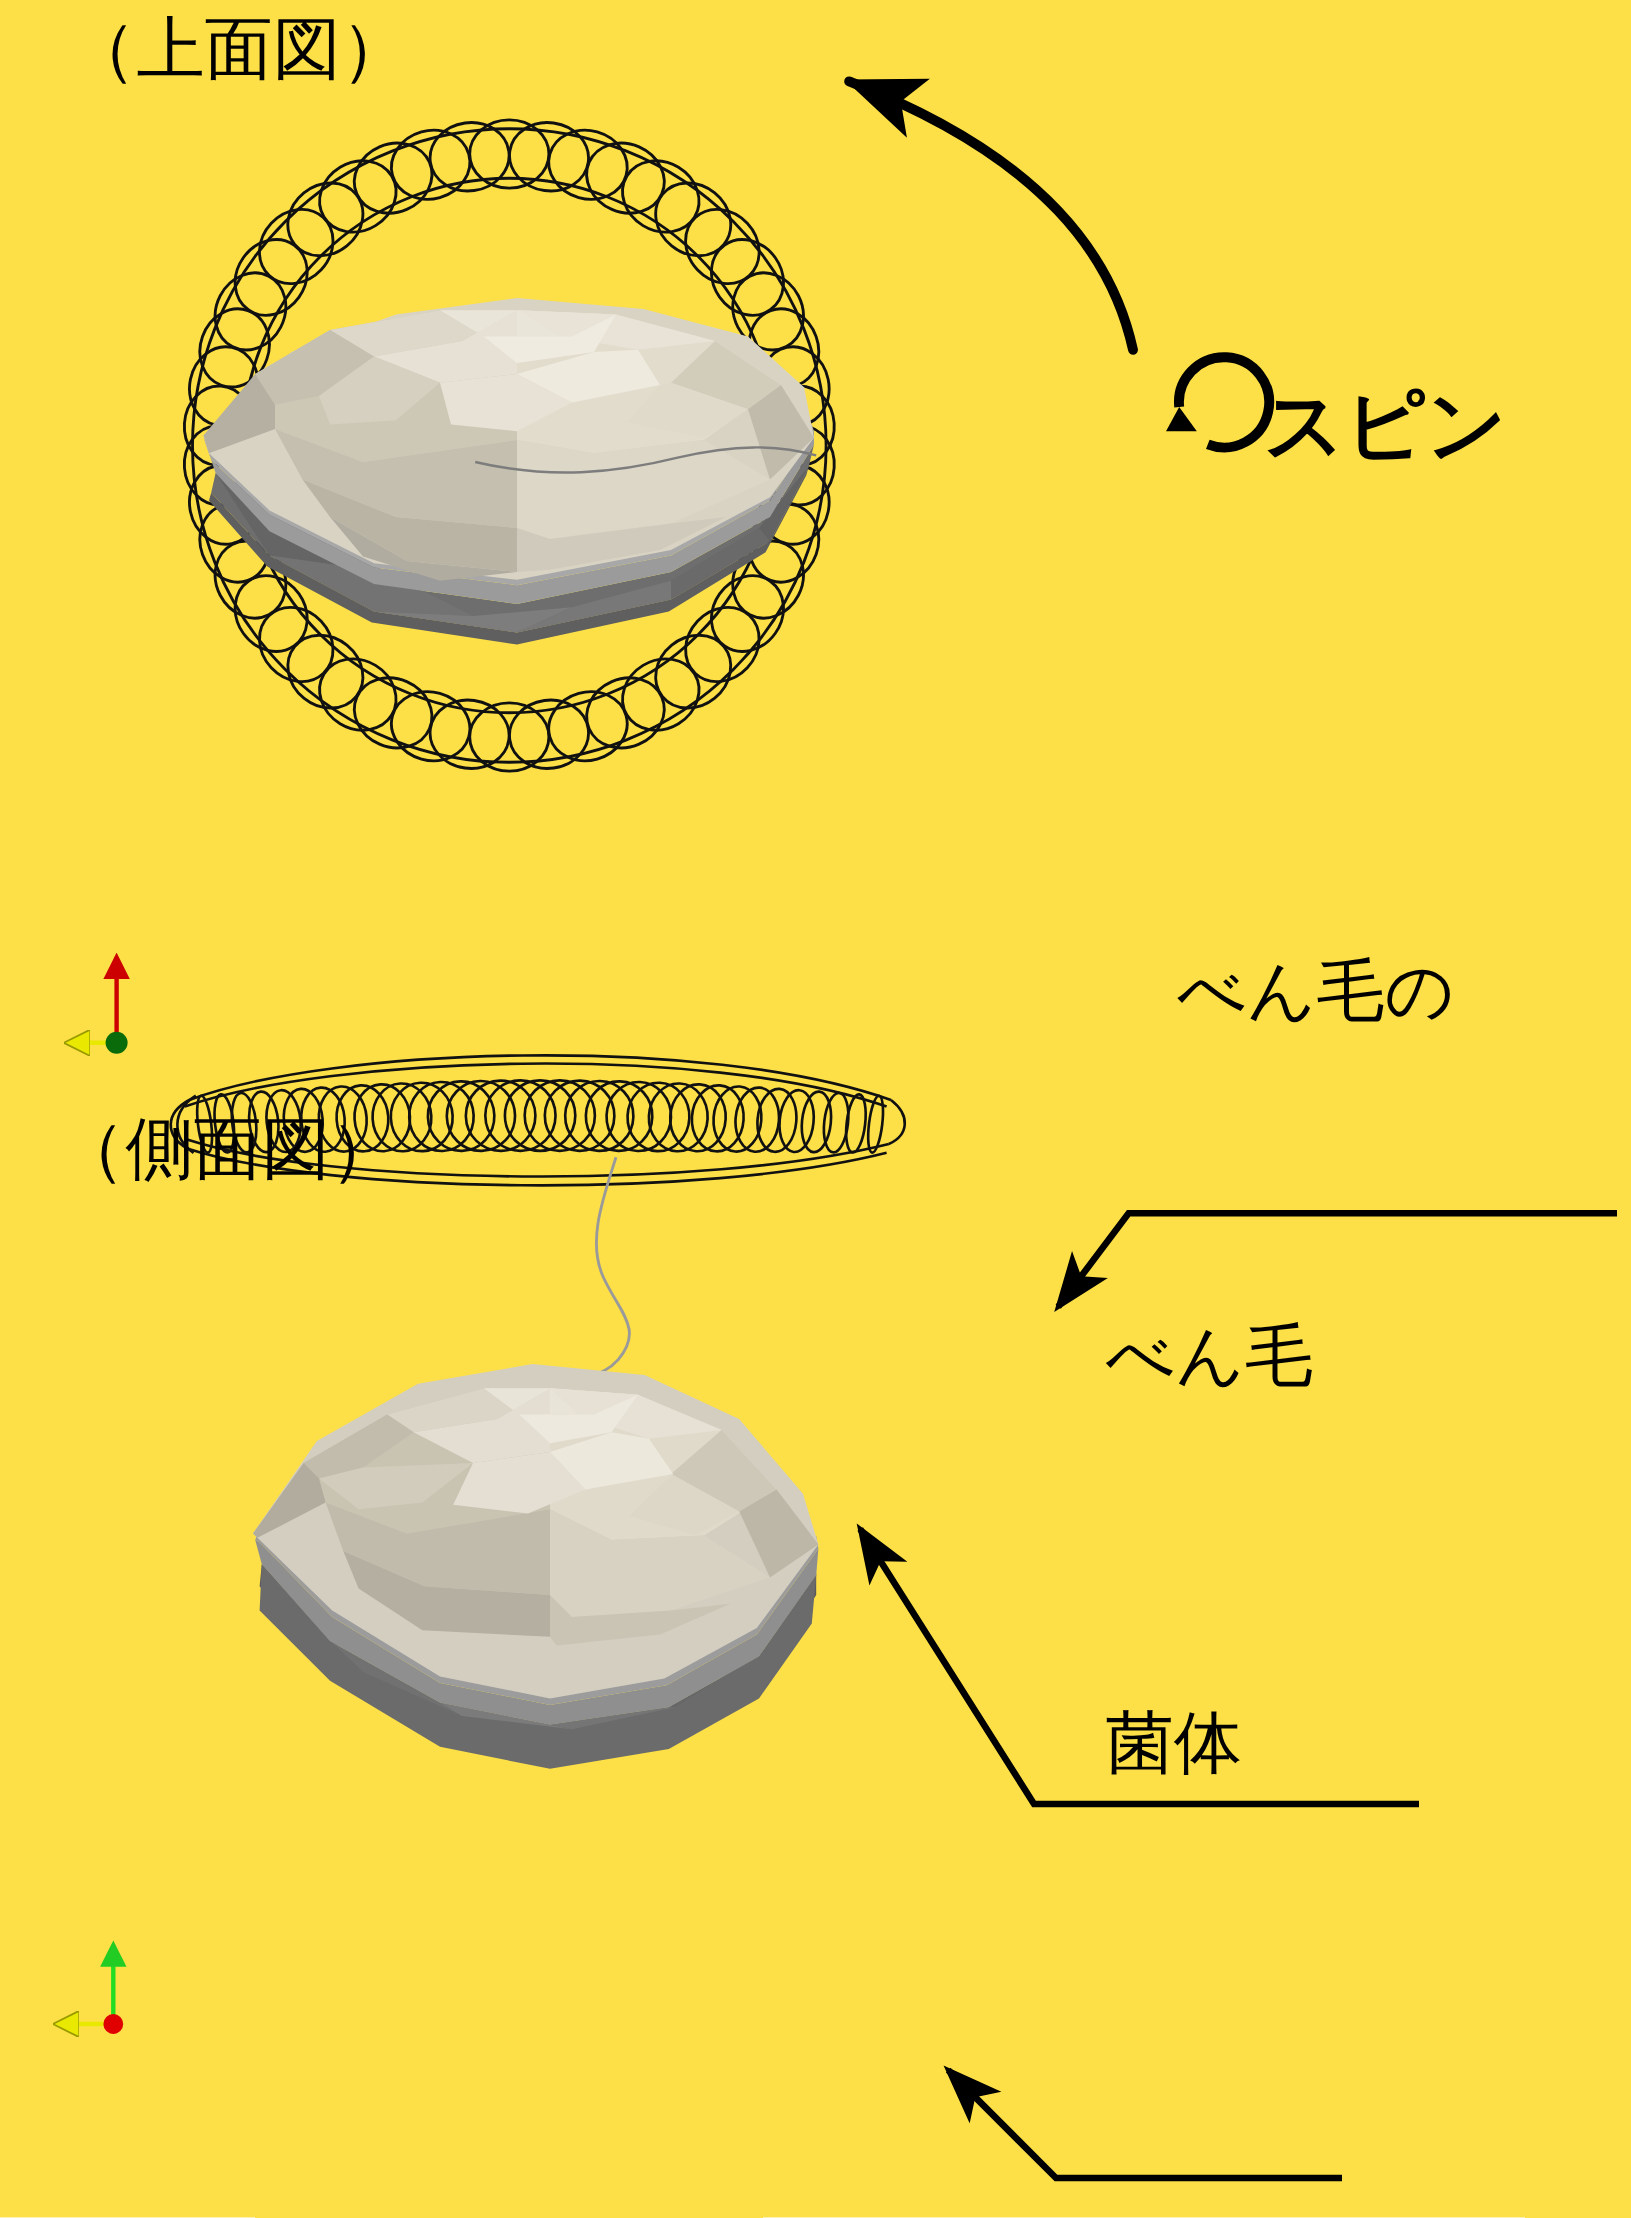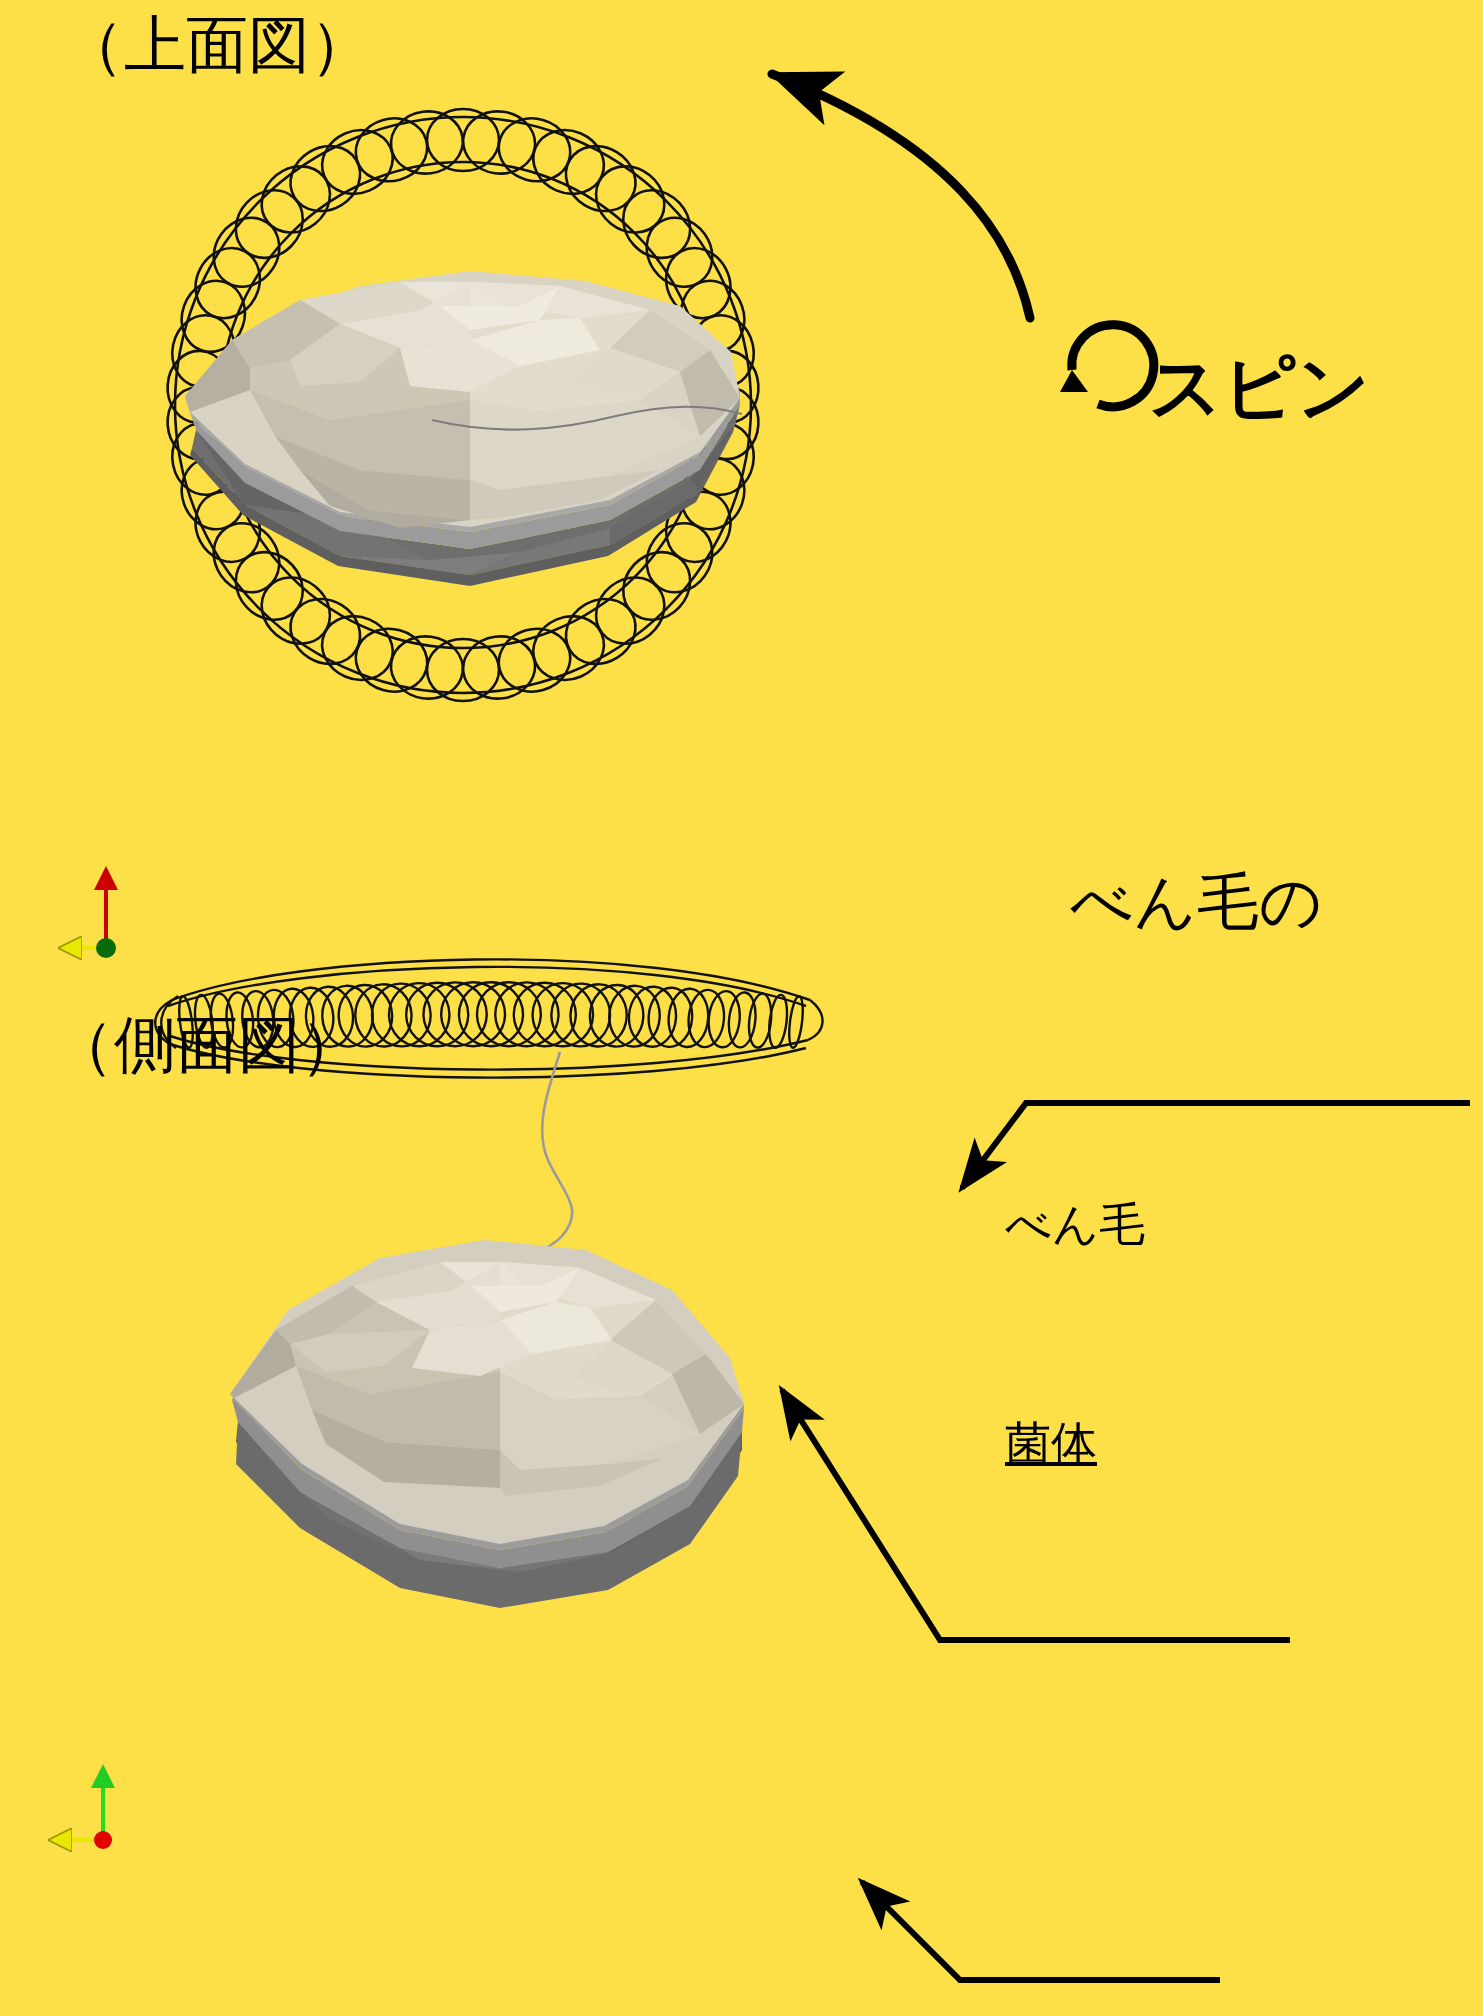--- a/index.html
+++ b/index.html
@@ -35,36 +35,36 @@
   .label-view {
     font-size: 62px;
     font-weight: 400;
     letter-spacing: 0px;
   }
   .label-bold {
     font-size: 72px;
     font-weight: 700;
   }
   .label-thin {
-    font-size: 46px;
+    font-size: 62px;
     font-weight: 400;
   }
   .label-multiline {
     font-size: 62px;
     font-weight: 400;
     line-height: 1.24;
     text-align: center;
   }
   #top-view-label  { left: 62px;   top: 8px; }
   #side-view-label { left: 52px;   top: 1008px; text-align: center; }
   #revolve-label   { left: 1010px; top: 80px; }
   #spin-label      { left: 1133px; top: 345px; margin-left: 16px; }
   #trajectory-label{ left: 1070px; top: 710px; }
   #flagellum-label { left: 1005px; top: 1197px; }
-  #cellbody-label  { left: 1005px; top: 1416px; text-decoration: underline; }
+  #cellbody-label  { left: 1005px; top: 1548px; }
 </style>
 </head>
 <body>
 
 <div id="stage">
 
   <svg class="svg-layer" viewBox="0 0 1483 2016">
     <defs>
       <marker id="arrowSolid" markerWidth="9" markerHeight="9" refX="7.5" refY="3.2" orient="auto" markerUnits="strokeWidth">
         <path d="M0,0 L8,3.2 L0,6.4 L1.9,3.2 Z" fill="#000"></path>

